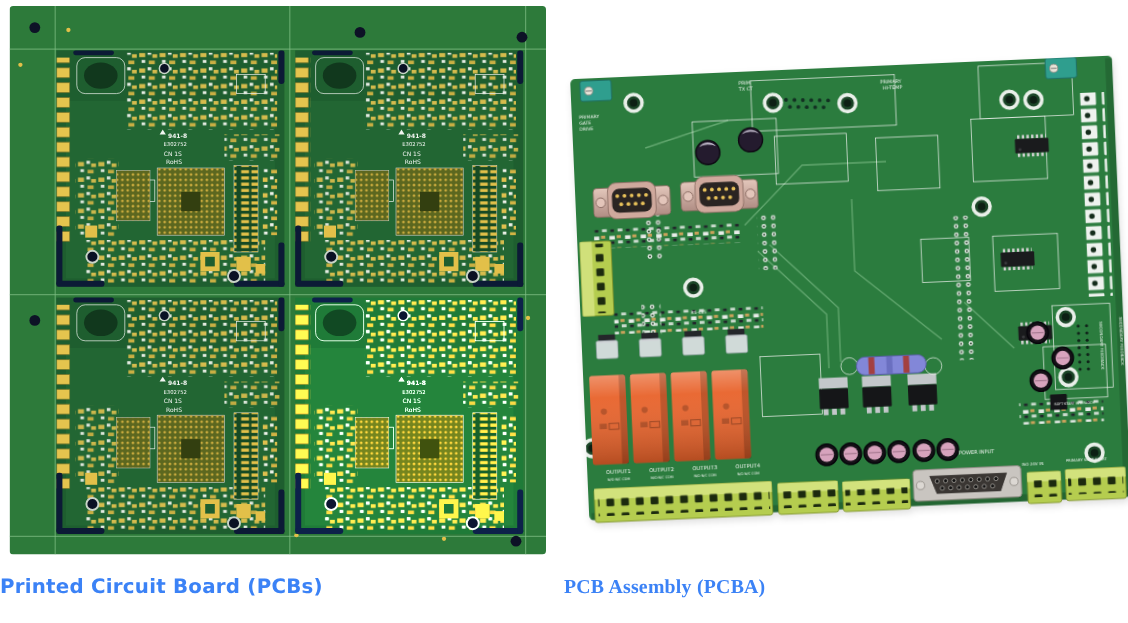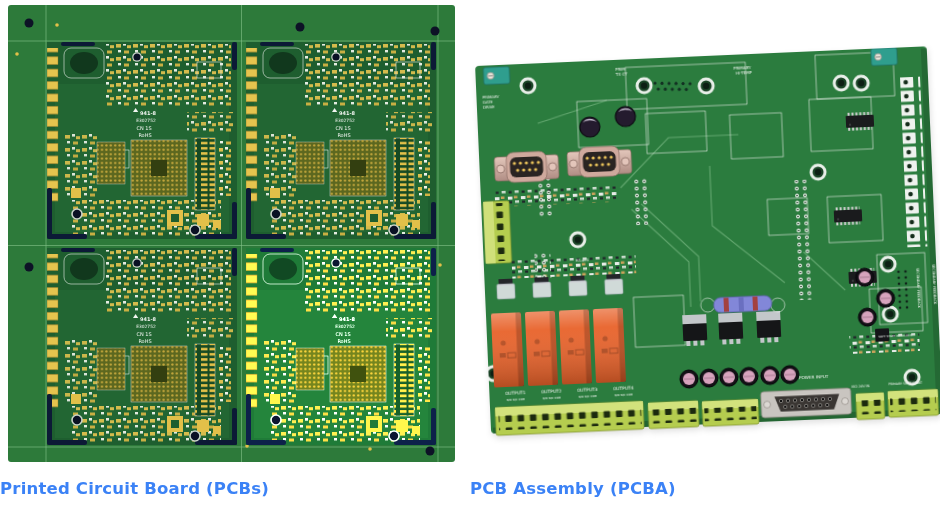--- a/index.html
+++ b/index.html
@@ -6,21 +6,21 @@
   .canvas{position:relative;width:940px;height:519px;background:#ffffff;overflow:hidden;
           font-family:"DejaVu Sans",sans-serif;}
   .photo{position:absolute;}
   .photo-left{left:8px;top:5px;width:447px;height:457px;}
   .photo-right{left:483px;top:56px;width:452px;height:372px;
                transform:rotate(-2.5deg);transform-origin:center;
                filter:drop-shadow(1px 3px 3px rgba(0,0,0,0.12));}
   .caption{position:absolute;top:479px;height:26px;text-align:left;
            font-weight:bold;font-size:16.5px;color:#3b82f6;letter-spacing:0.2px;}
   .caption-left{left:0;width:470px;}
-  .caption-right{left:470px;width:470px;}
+  .caption-right{left:470px;width:470px;font-family:Liberation Serif, serif;}
   svg{display:block;}
   svg text{font-family:"DejaVu Sans",sans-serif;fill:#f2f6f2;}
   .board-bright{filter:brightness(1.28) saturate(1.12);}
   .silk{fill:none;stroke:#e9efe9;stroke-width:0.6;}
   .trace{fill:none;stroke:#8fcb97;stroke-opacity:0.55;stroke-width:1.1;}
   .score{stroke:#7fbf84;stroke-opacity:0.65;stroke-width:1;}
 </style>
 </head>
 <body>
 

